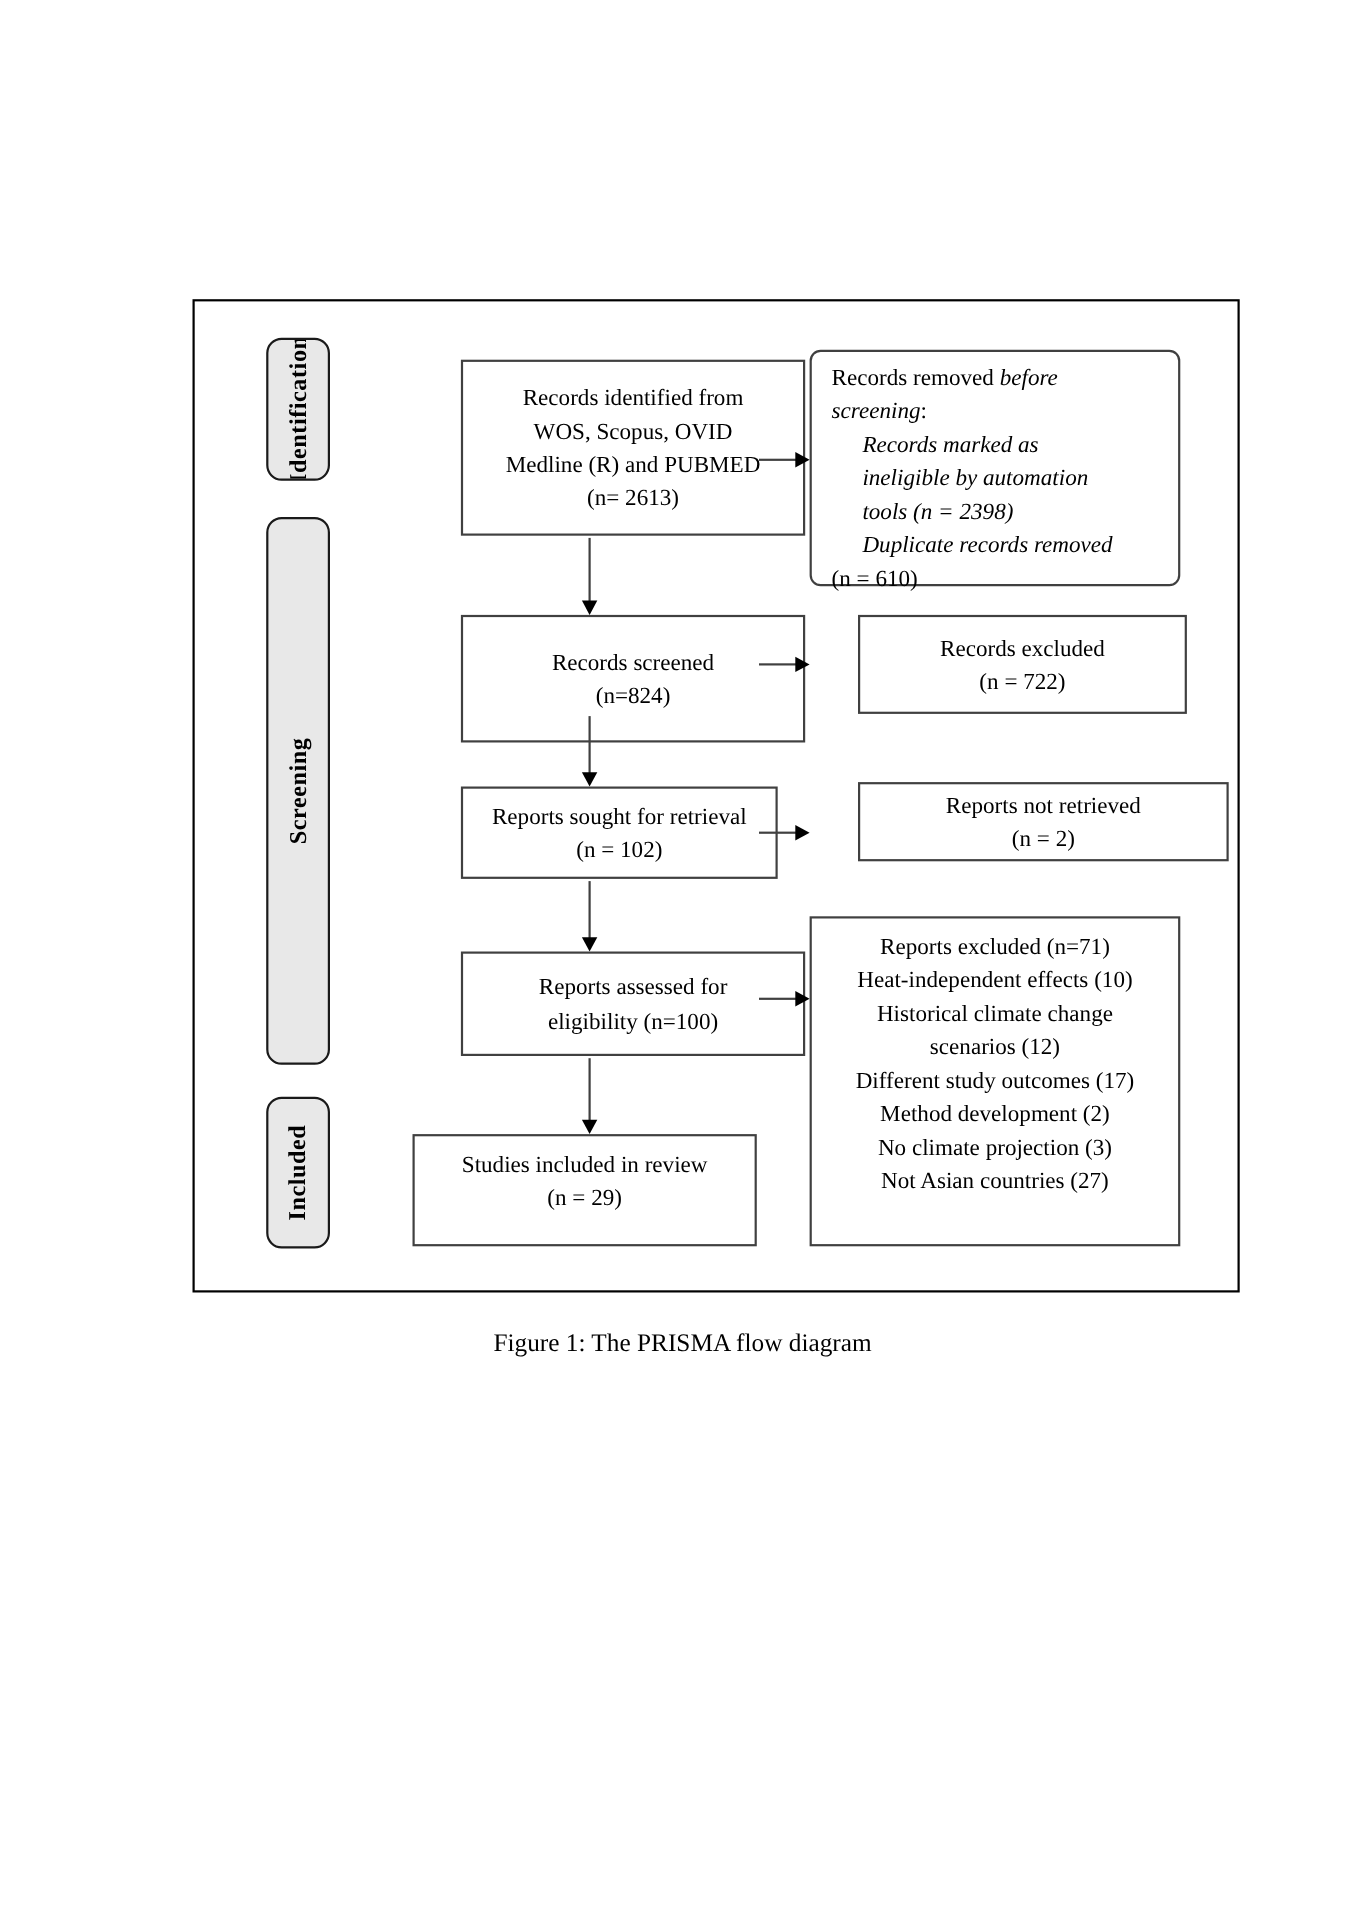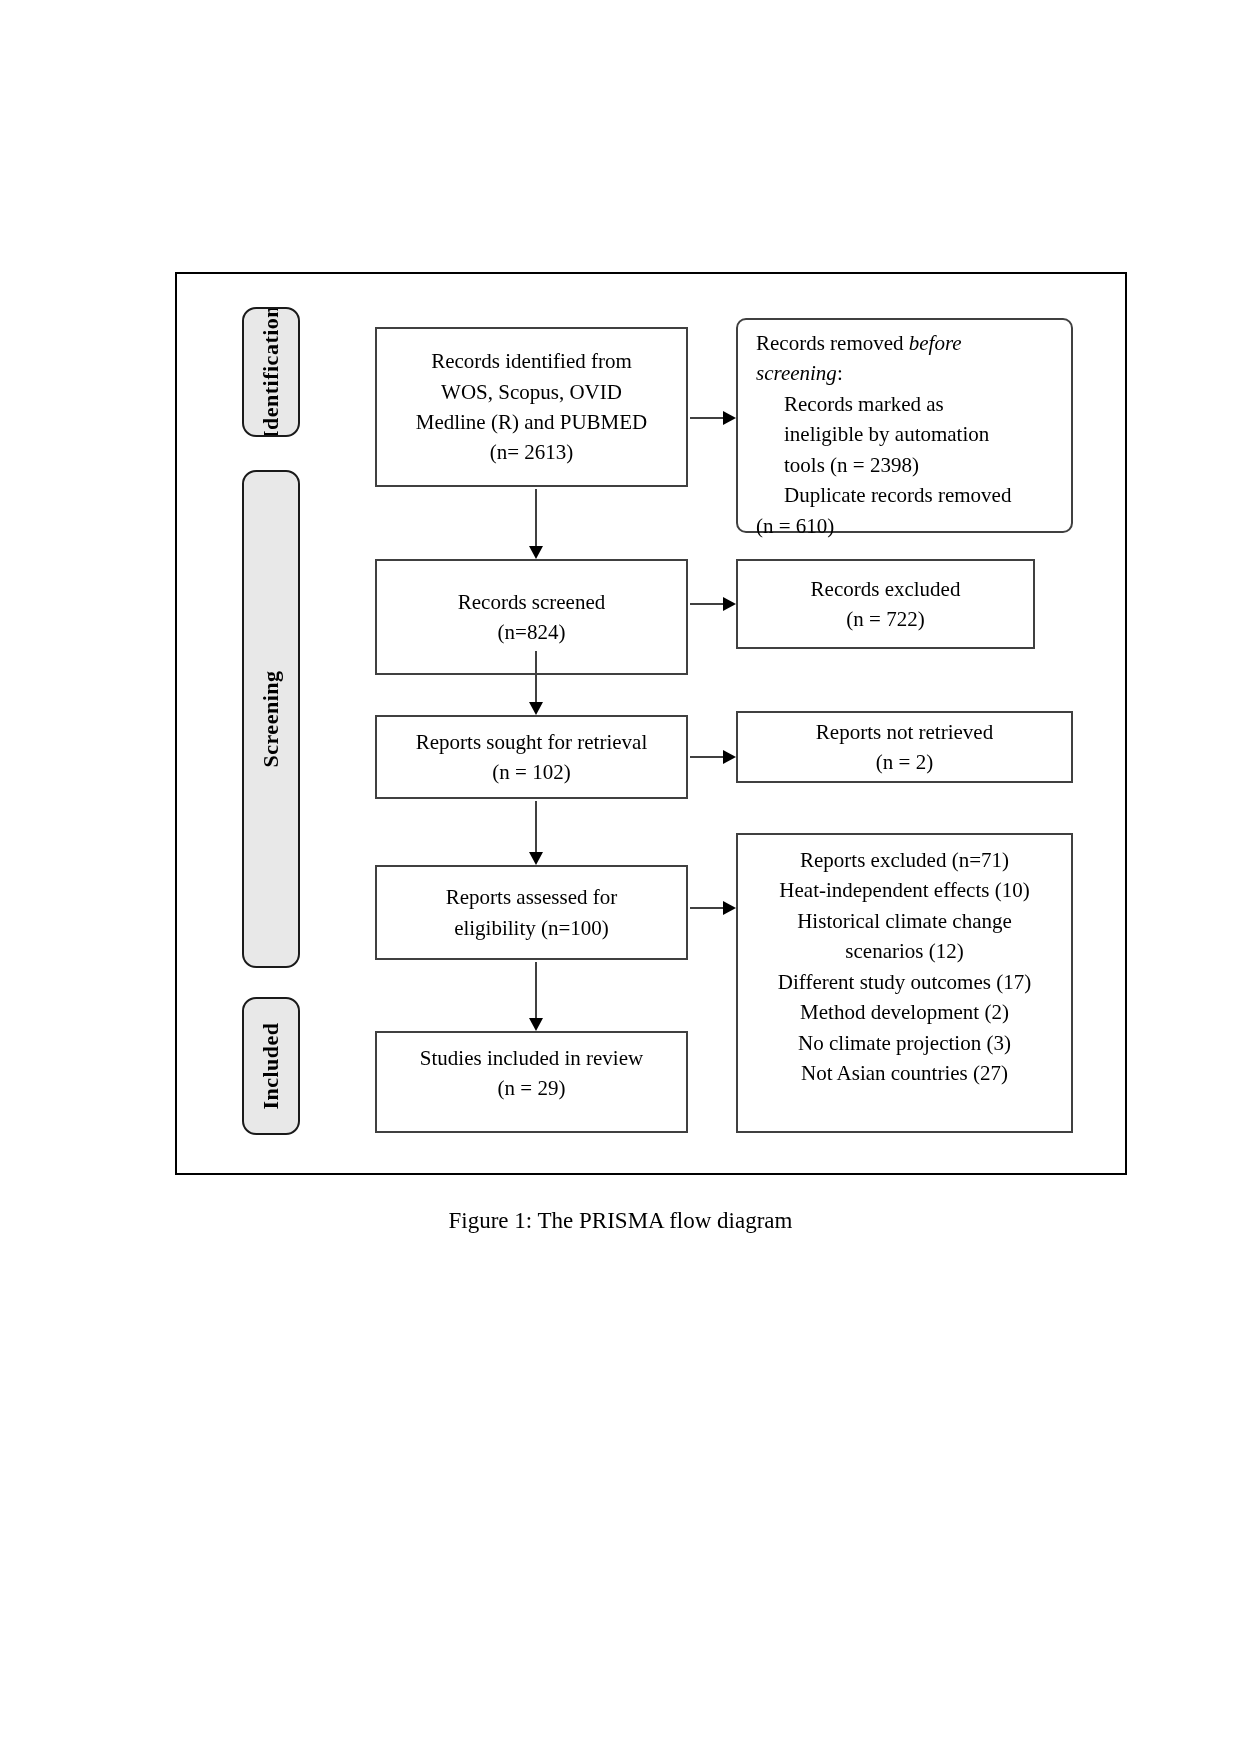--- a/index.html
+++ b/index.html
@@ -49,32 +49,33 @@
     box-sizing: border-box;
     font-size: 21px;
     line-height: 1.45;
   }
   .box.center {
     display: flex;
     flex-direction: column;
     align-items: center;
     justify-content: center;
     text-align: center;
+    margin-left: 44px;
   }
   .box.top-center {
     text-align: center;
     padding-top: 10px;
   }
   .box.top-left {
     text-align: left;
     padding: 8px 10px 8px 18px;
     border-radius: 10px;
   }
   .line { white-space: nowrap; }
-  .line.indent { padding-left: 28px; }
+  .line.indent { padding-left: 28px; font-style: italic; }
   .arrow-v {
     position: absolute;
     width: 14px;
   }
   .arrow-v .shaft {
     position: absolute;
     left: 6px; top: 0;
     width: 2px; bottom: 11px;
     background: #404040;
   }
@@ -134,21 +135,21 @@
       <div class="line">WOS, Scopus, OVID</div>
       <div class="line">Medline (R) and PUBMED</div>
       <div class="line">(n= 2613)</div>
     </div>
 
   <div class="box center" style="left:375px; top:559px; width:313px; height:116px;">
       <div class="line">Records screened</div>
       <div class="line">(n=824)</div>
     </div>
 
-  <div class="box center" style="left:375px; top:715px; width:313px; height:84px;">
+  <div class="box center" style="left:375px; top:715px; width:288px; height:84px;">
       <div class="line">Reports sought for retrieval</div>
       <div class="line">(n = 102)</div>
     </div>
 
   <div class="box center" style="left:375px; top:865px; width:313px; height:95px;">
       <div class="line">Reports assessed for</div>
       <div class="line">eligibility (n=100)</div>
     </div>
 
   <div class="box top-center" style="left:375px; top:1031px; width:313px; height:102px;">

